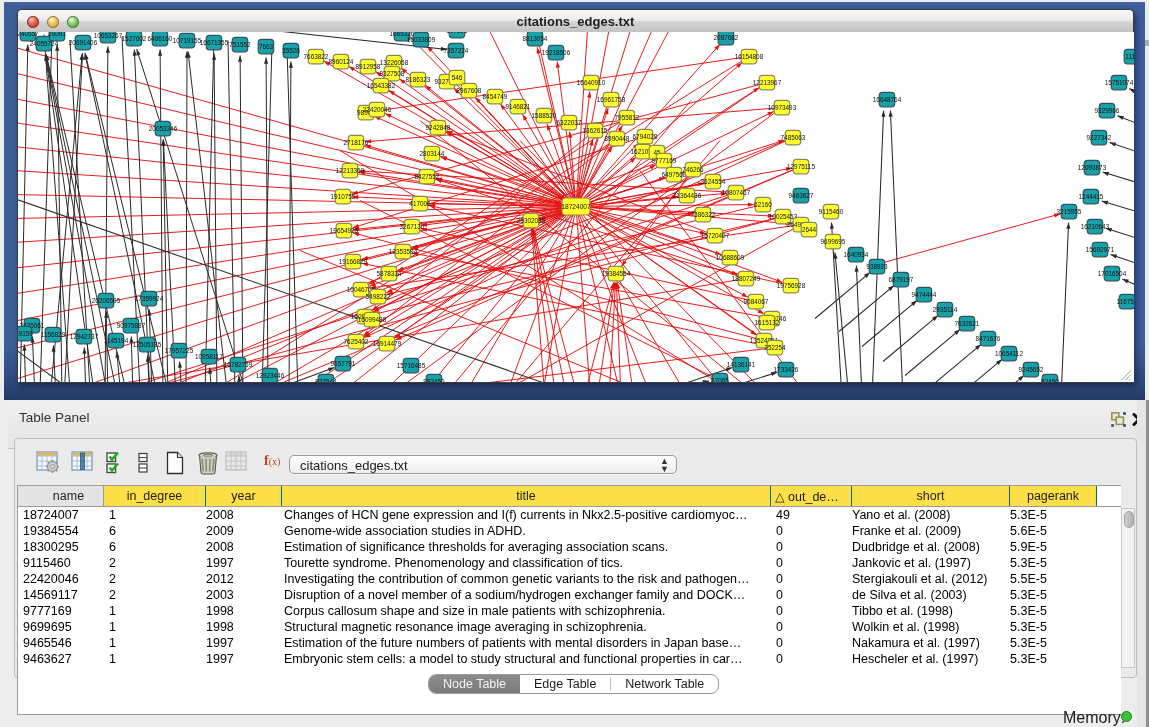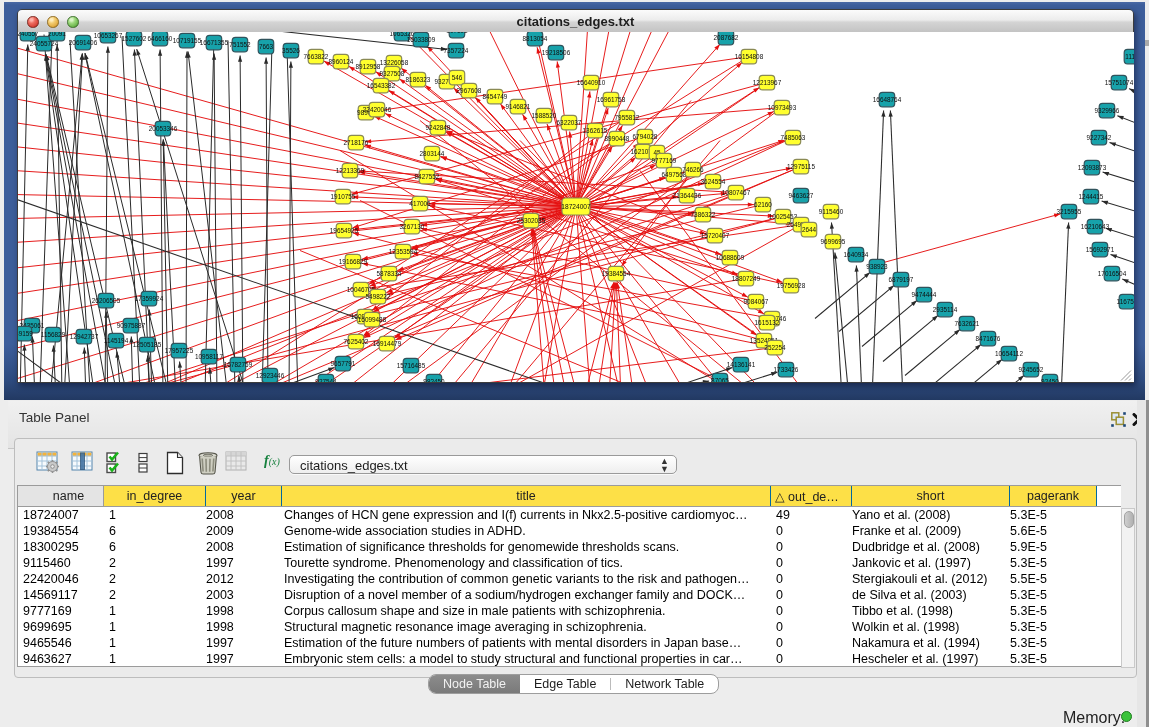--- a/index.html
+++ b/index.html
@@ -29,21 +29,21 @@
  background:linear-gradient(#f0f0f0,#e4e4e4);border-bottom:1px solid #c6c6c6}
 #tpbar .t{position:absolute;left:11px;top:9px;font-size:13.5px;color:#333}
 #container{position:absolute;left:14px;top:38px;width:1123px;height:240px;
  background:#ebebeb;border:1px solid #bdbdbd;border-radius:4px;}
 #toolbar{position:absolute;left:0;top:0;width:100%;height:46px}
 #dropdown{position:absolute;left:274px;top:16px;width:388px;height:19px;border:1px solid #9a9a9a;
  border-radius:5px;background:linear-gradient(#ffffff,#eeeeee);box-shadow:0 1px 0 rgba(255,255,255,.7)}
 #dropdown .txt{position:absolute;left:10px;top:2px;font-size:13px;color:#1c1c1c}
 #dropdown .arr{position:absolute;right:7px;top:1px;font-size:9px;color:#333;line-height:8px}
 
-#table{position:absolute;left:2px;top:46px;width:1104px;height:182px;background:#fff;border:1px solid #9b9b9b;border-right:none}
+#table{position:absolute;left:2px;top:46px;width:1104px;height:230px;background:#fff;border:1px solid #9b9b9b;border-right:none}
 .hdr{display:flex;height:21px;border-bottom:1px solid #9b9b9b;font-size:12.5px;color:#222}
 .hc{border-right:1px solid #0369a1;display:flex;align-items:center;justify-content:center;background:#fde047}
 .hc.gray{background:#e4e4e4;border-right:1px solid #9b9b9b;padding-left:16px}
 .tr{display:flex;height:16px;font-size:12.5px;color:#000;align-items:center}
 .td{overflow:hidden;white-space:nowrap;flex:none}
 .c0{width:86px;padding-left:5px}.c1{width:102px;padding-left:5px}
 .c2{width:76px;padding-left:0;text-align:left;padding-left:0}
 .c2{padding-left:0}
 .c3{width:489px;padding-left:2px}
 .c4{width:81px;padding-left:5px}.c5{width:158px;padding-left:0}
@@ -811,21 +811,21 @@
             <ellipse cx="12" cy="4.4" rx="9" ry="2.6" fill="#d8d8ce" stroke="#55554a" stroke-width="1.1"></ellipse>
             <ellipse cx="12" cy="4.4" rx="4.6" ry="1.3" fill="#b5b5a8" stroke="#55554a" stroke-width="0.8"></ellipse>
             <path d="M3.6 5.5 L5 21.2 Q5.2 23 7.3 23 H16.7 Q18.8 23 19 21.2 L20.4 5.5" fill="#cfcfc2" stroke="#55554a" stroke-width="1.1"></path>
             <path d="M6.2 7.5l0.9 13M10 7.8l0.3 13M14 7.8l-0.3 13M17.8 7.5l-0.9 13" stroke="#8d8d7e" stroke-width="1.6" fill="none"></path>
           </svg>
           <svg class="icon" style="left:210px" width="24" height="24" viewBox="0 0 24 24">
             <rect x="1" y="1" width="20" height="18" fill="#e9e9e9" stroke="#b0b0b0"></rect>
             <rect x="1" y="1" width="20" height="4" fill="#d6d6d6"></rect>
             <path d="M6 1v18M11 1v18M16 1v18M1 5h20M1 10h20M1 15h20" stroke="#c2c2c2" fill="none"></path>
           </svg>
-          <div class="icon" style="left:249px;top:14px;position:absolute;font-size:14px;color:#15803d;font-style:italic;font-family:'Liberation Serif',serif;font-weight:bold">f<span style="font-size:10px;font-weight:normal">(x)</span></div>
+          <div class="icon" style="left:249px;top:14px;position:absolute;font-size:14px;color:#c2410c;font-family:'Liberation Serif',serif;font-weight:bold">f<span style="font-size:10px;font-weight:normal">(x)</span></div>
     <div id="dropdown">
             <div class="txt">citations_edges.txt</div>
             <div class="arr">▲<br>▼</div>
           </div>
   </div>
   <div id="table">
     <div class="hdr">
       <div class="hc gray h0">name</div>
             <div class="hc h1">in_degree</div>
       <div class="hc h2">year</div>
@@ -849,21 +849,21 @@
             <div class="td c2">2009</div>
             <div class="td c3">Genome‑wide association studies in ADHD.</div>
             <div class="td c4">0</div>
             <div class="td c5">Franke et al. (2009)</div>
             <div class="td c6">5.6E-5</div>
           </div>
 <div class="tr">
             <div class="td c0">18300295</div>
             <div class="td c1">6</div>
             <div class="td c2">2008</div>
-            <div class="td c3">Estimation of significance thresholds for genomewide thresholds scans.</div>
+            <div class="td c3">Estimation of significance thresholds for averaging association scans.</div>
             <div class="td c4">0</div>
             <div class="td c5">Dudbridge et al. (2008)</div>
             <div class="td c6">5.9E-5</div>
           </div>
 <div class="tr">
             <div class="td c0">9115460</div>
             <div class="td c1">2</div>
             <div class="td c2">1997</div>
             <div class="td c3">Tourette syndrome. Phenomenology and classification of tics.</div>
             <div class="td c4">0</div>
@@ -905,21 +905,21 @@
             <div class="td c4">0</div>
             <div class="td c5">Wolkin et al. (1998)</div>
             <div class="td c6">5.3E-5</div>
           </div>
 <div class="tr">
             <div class="td c0">9465546</div>
             <div class="td c1">1</div>
             <div class="td c2">1997</div>
             <div class="td c3">Estimation of the future numbers of patients with mental disorders in Japan base…</div>
             <div class="td c4">0</div>
-            <div class="td c5">Nakamura et al. (1994)</div>
+            <div class="td c5">Nakamura et al. (1997)</div>
             <div class="td c6">5.3E-5</div>
           </div>
 <div class="tr">
             <div class="td c0">9463627</div>
             <div class="td c1">1</div>
             <div class="td c2">1997</div>
             <div class="td c3">Embryonic stem cells: a model to study structural and functional properties in car…</div>
             <div class="td c4">0</div>
             <div class="td c5">Hescheler et al. (1997)</div>
             <div class="td c6">5.3E-5</div>

